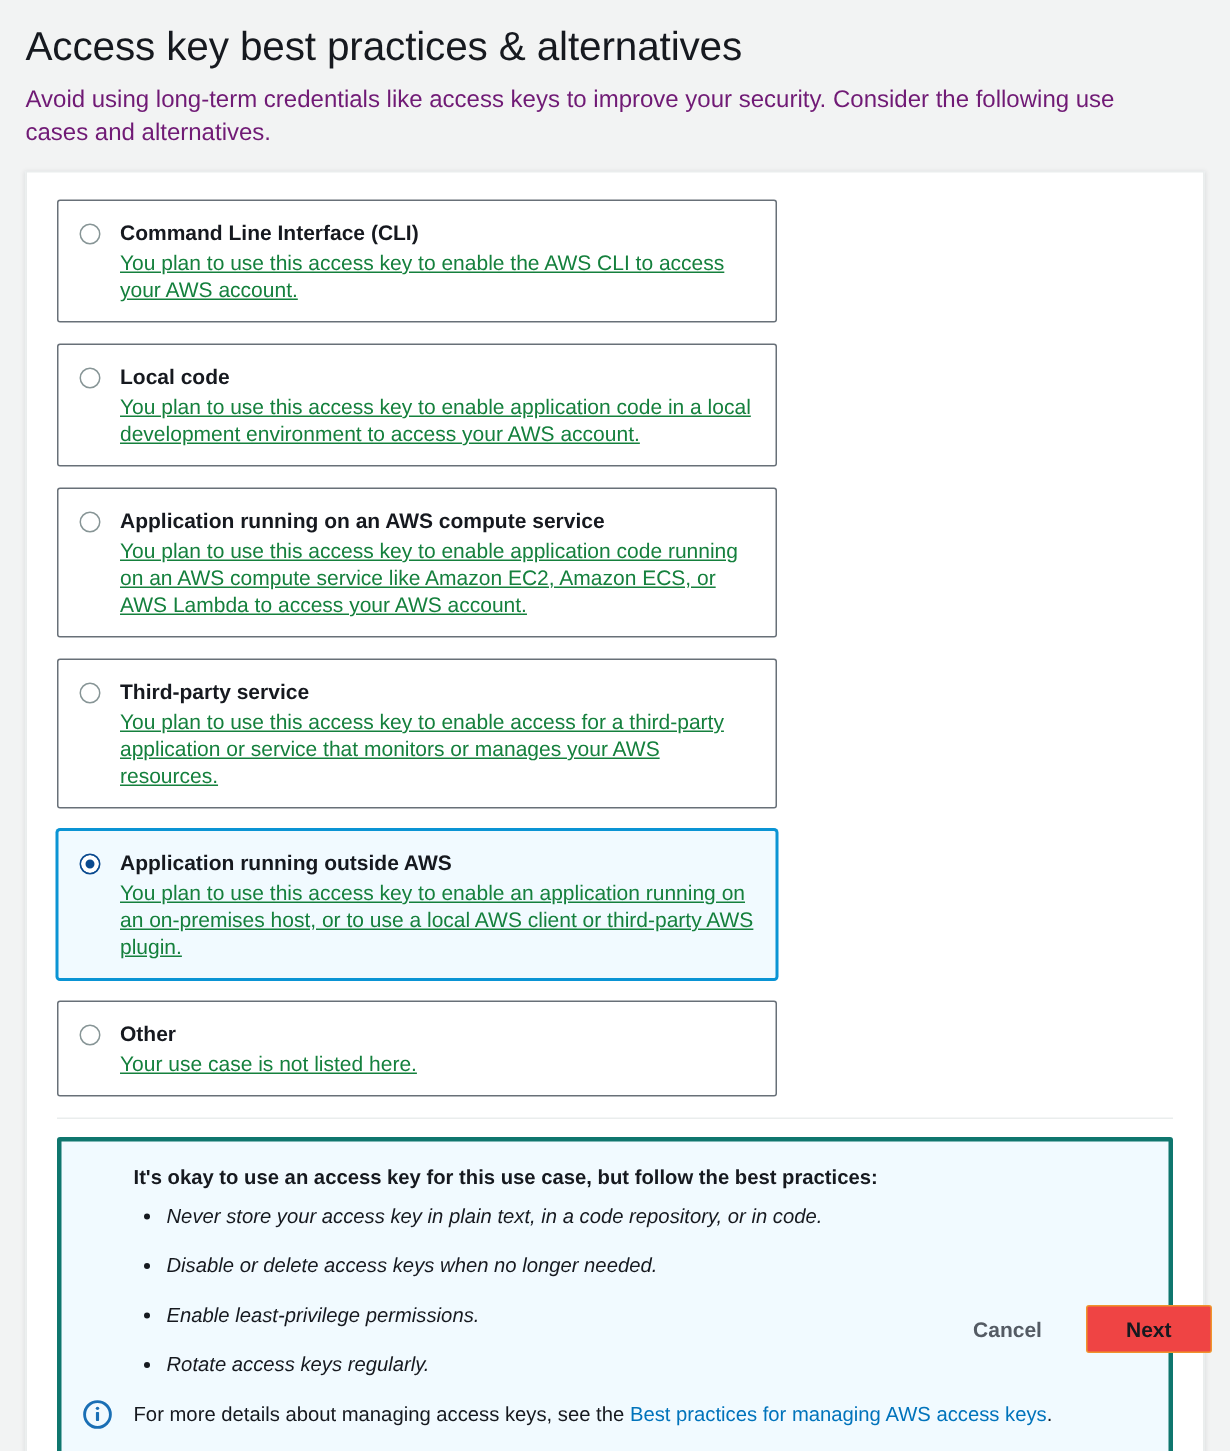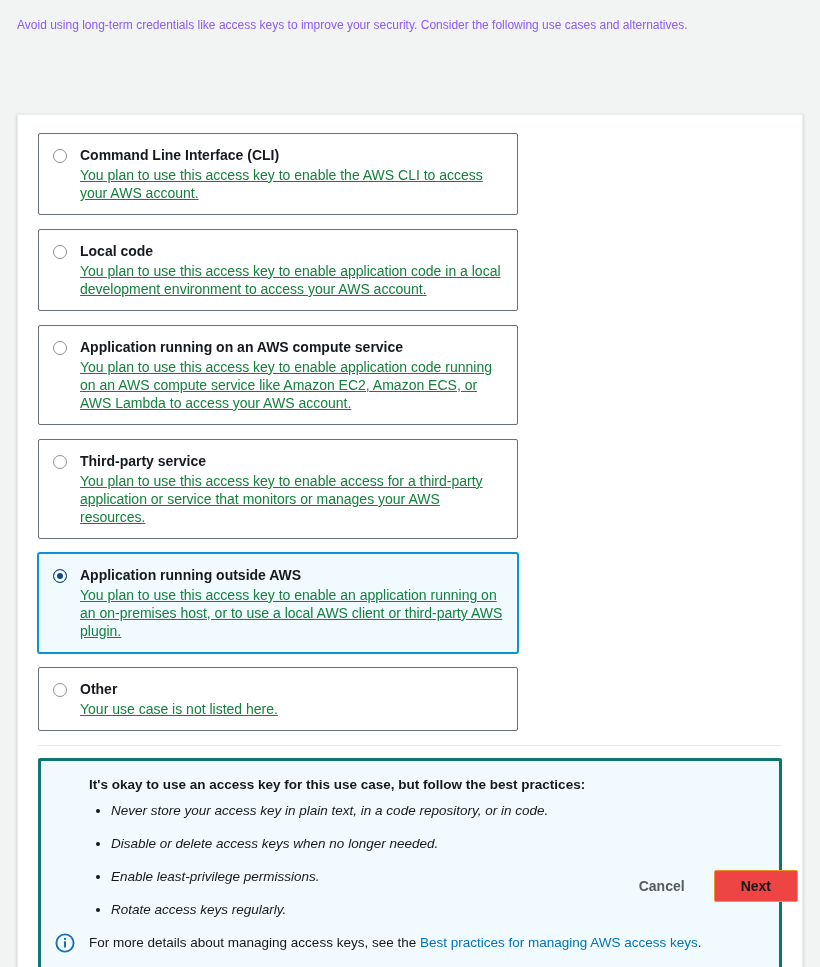--- a/index.html
+++ b/index.html
@@ -22,23 +22,23 @@
   }
   .page-title {
     font-size: 27px;
     line-height: 34px;
     font-weight: 400;
     color: #16191f;
     margin: 0 0 8px 0;
     letter-spacing: -0.1px;
   }
   .page-subtitle {
-    font-size: 12px;
+    font-size: 16px;
     line-height: 22px;
-    color: #8b5cf6;
+    color: #701a75;
     max-width: 730px;
     margin: 0;
   }
 
   
   .panel {
     position: absolute;
     left: 17px;
     top: 114px;
     width: 786px;
@@ -161,21 +161,21 @@
     text-decoration: none;
     cursor: pointer;
   }
 
   
   .footer-actions {
     position: absolute;
     left: 0;
     top: 870px;
     width: 820px;
-    padding-right: 22px;
+    padding-right: 12px;
     display: flex;
     justify-content: flex-end;
     align-items: center;
   }
   .btn-cancel {
     font-size: 14px;
     font-weight: 700;
     color: #545b64;
     background: transparent;
     border: 1px solid transparent;
@@ -194,20 +194,21 @@
     padding: 7px 26px;
     margin-left: 14px;
     cursor: pointer;
     font-family: "Liberation Sans", sans-serif;
   }
 </style>
 </head>
 <body>
 
 <div class="page-header">
+  <h1 class="page-title">Access key best practices &amp; alternatives</h1>
   <p class="page-subtitle">Avoid using long-term credentials like access keys to improve your security. Consider the following use cases and alternatives.</p>
 </div>
 
 <div class="panel">
 
   <div class="option-list">
 
     <div class="option-card">
       <div class="option-row">
         <span class="radio"></span>

